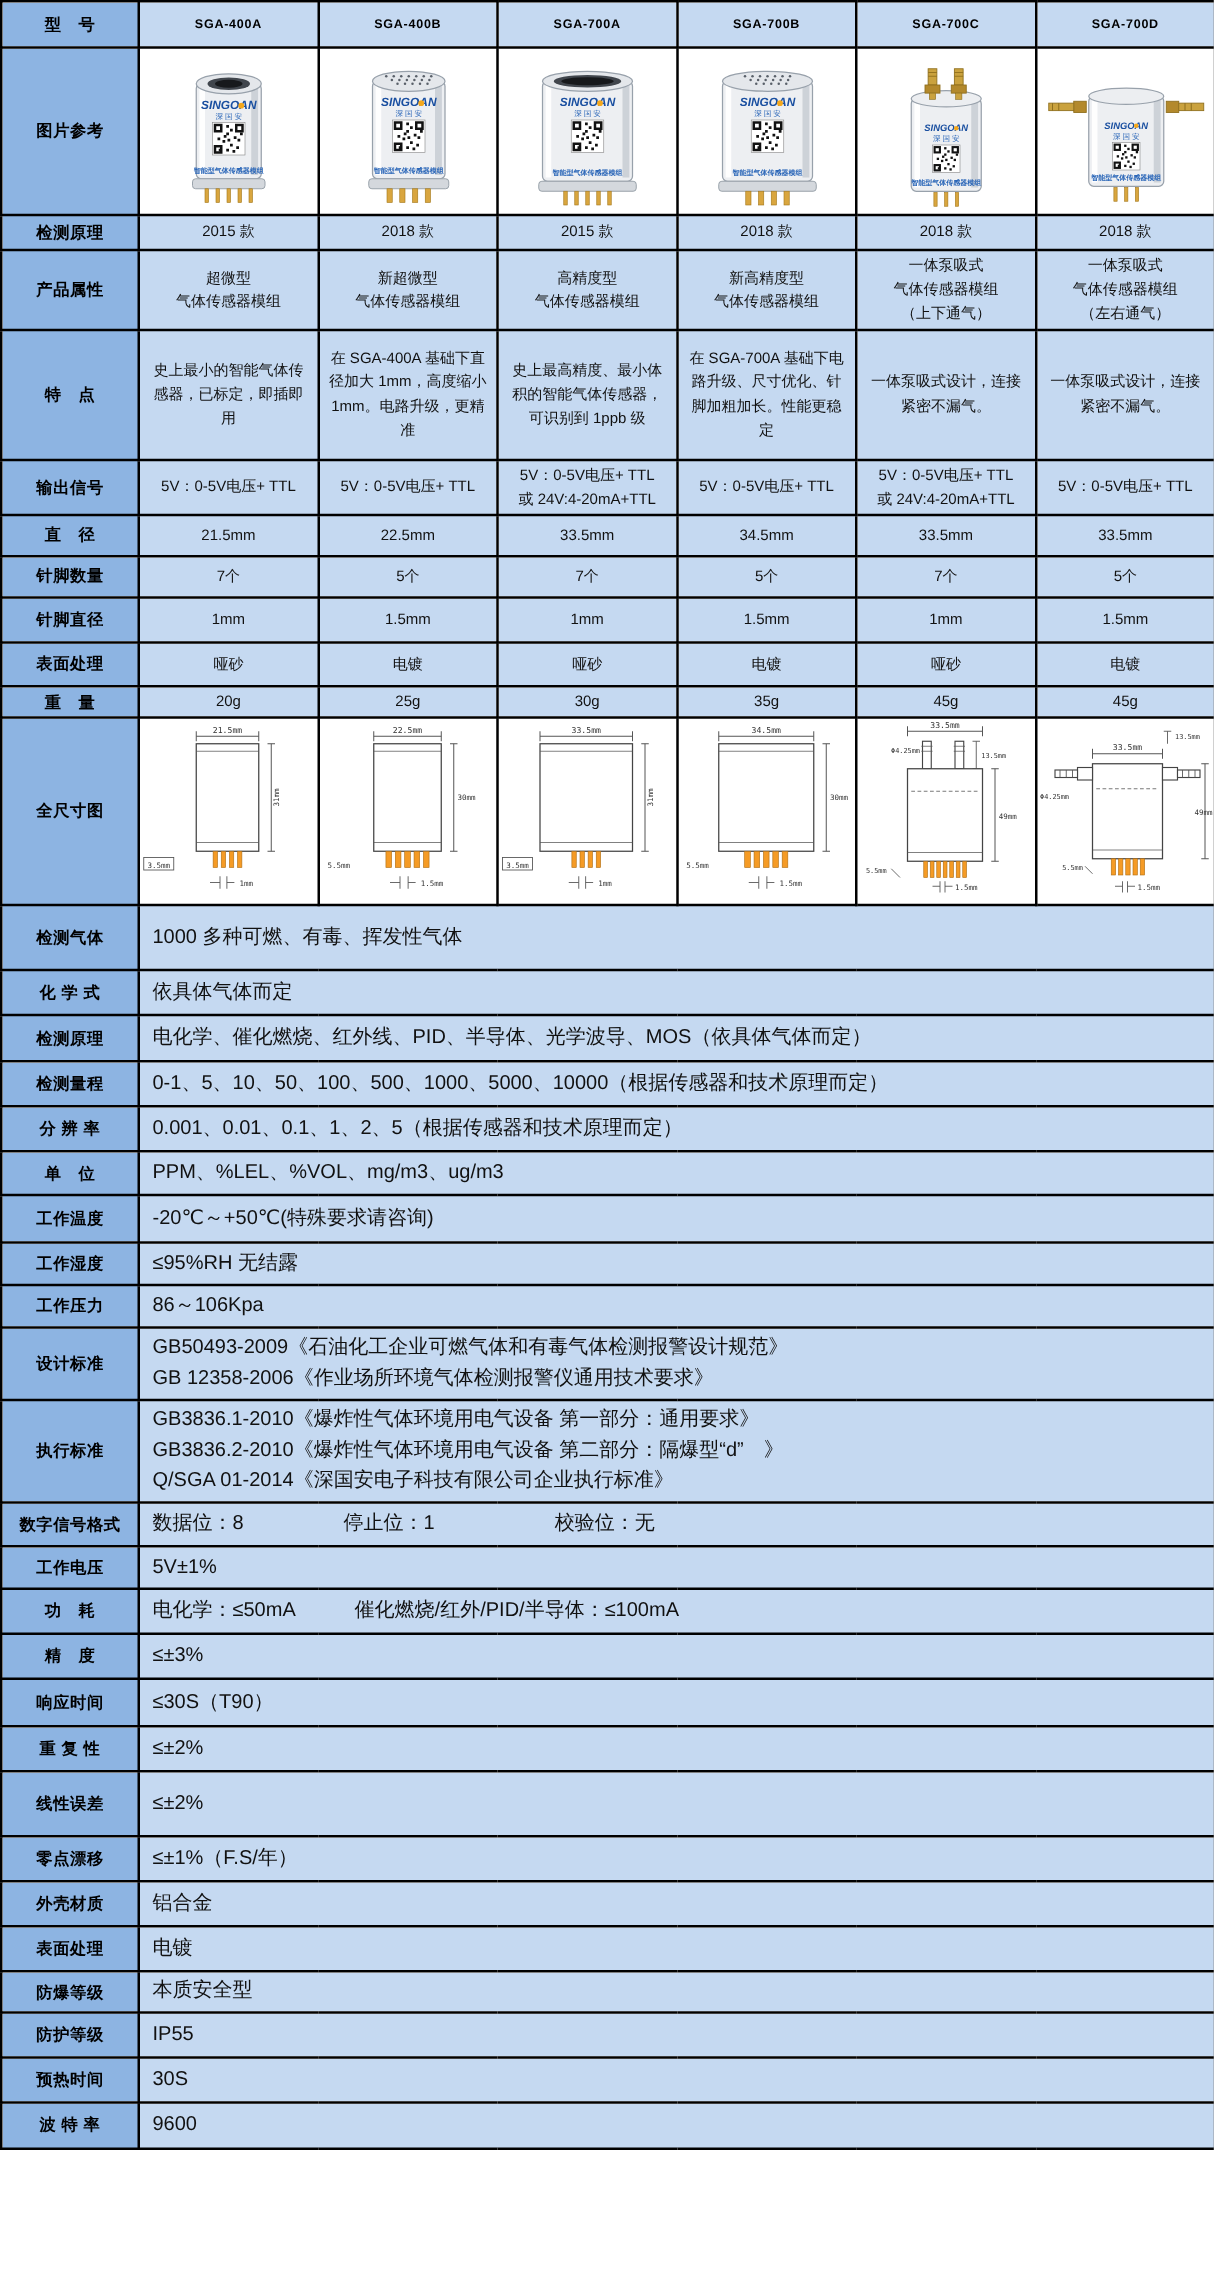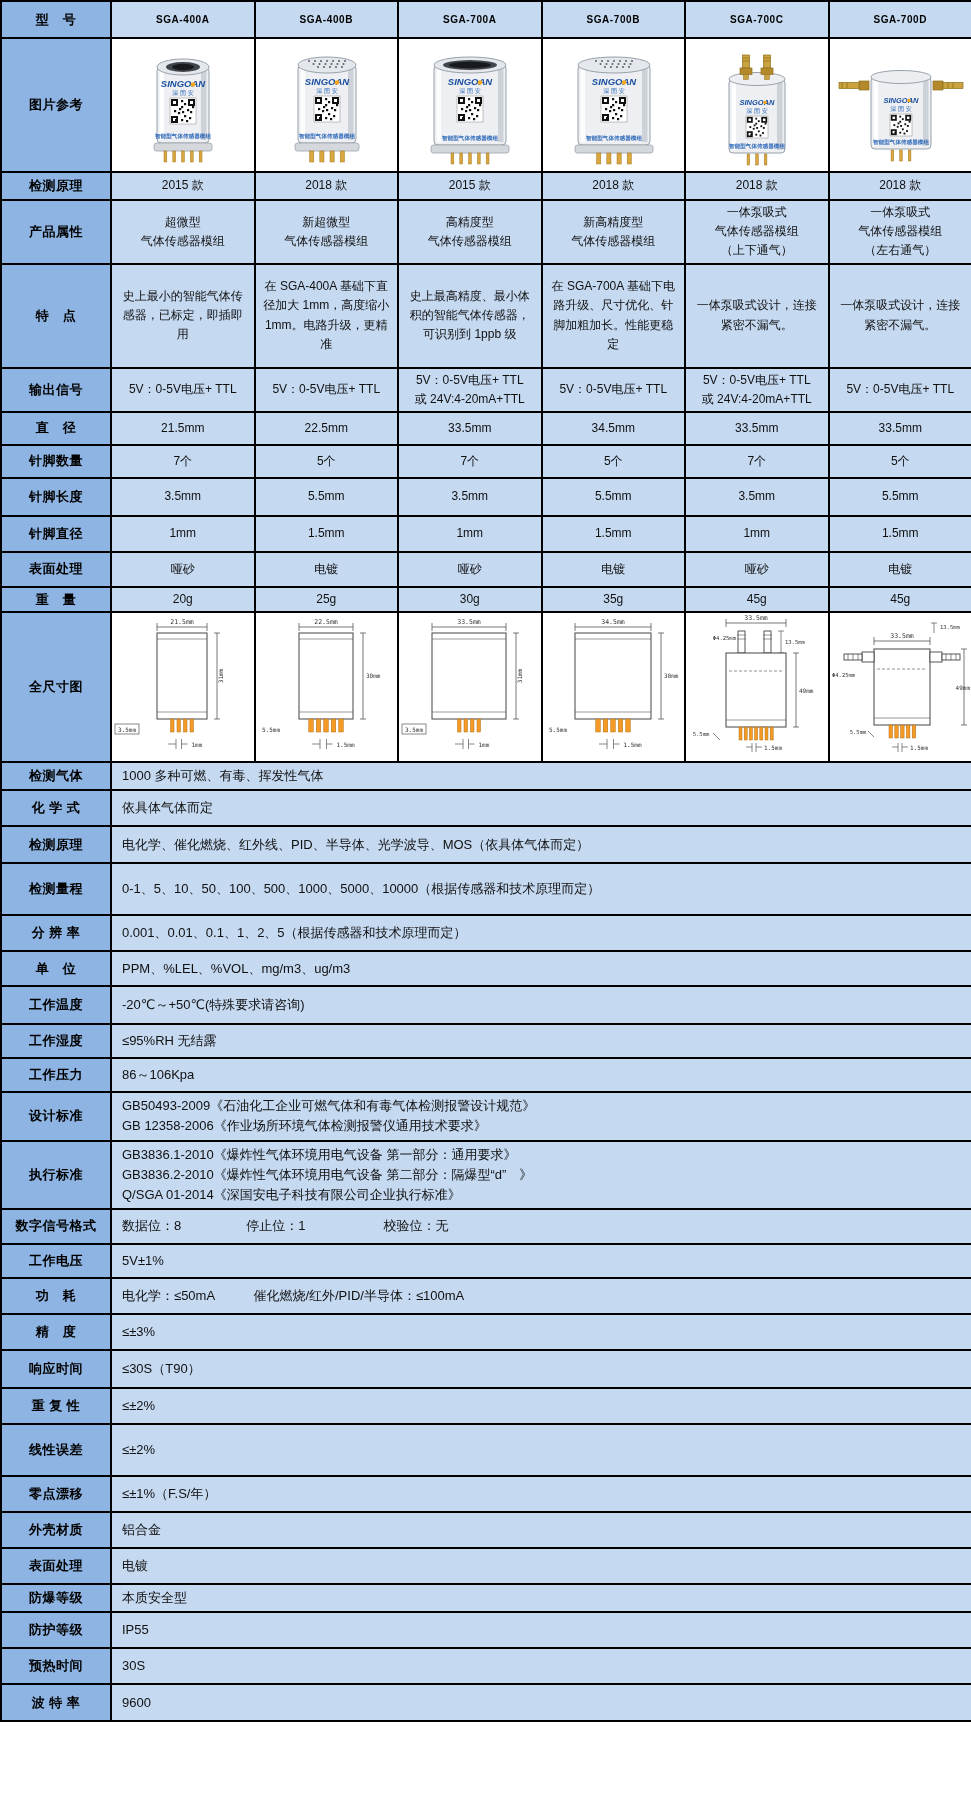--- a/index.html
+++ b/index.html
@@ -6,21 +6,21 @@
   #wrap{width:971px;margin:0;background:#fff;}
   table{border-collapse:collapse;table-layout:fixed;width:971px;
         font-family:"Liberation Sans","DejaVu Sans",sans-serif;}
   td{border:2px solid #000;overflow:hidden;vertical-align:middle;}
   td.lbl{background:#8DB4E2;font-weight:bold;text-align:center;
          font-size:13px;color:#000;padding:2px 3px;letter-spacing:.5px;}
   td.mhead{background:#C5D9F1;font-weight:bold;text-align:center;
            font-size:10px;color:#000;letter-spacing:.6px;}
   td.val{background:#C5D9F1;text-align:center;font-size:12px;color:#111;
          padding:2px 6px;line-height:1.6;white-space:pre-line;}
-  td.wide{background:#C5D9F1;text-align:left;font-size:13px;color:#111;
+  td.wide{background:#C5D9F1;text-align:left;font-size:16px;color:#111;
           padding:3px 10px;line-height:1.55;white-space:pre-wrap;
           font-family:"Liberation Sans","DejaVu Sans",sans-serif;}
   td.imgcell{background:#fff;text-align:center;padding:0;}
   td.imgcell svg{display:block;margin:0 auto;}
 </style>
 </head>
 <body>
 
 <div id="wrap">
   <table id="grid">
@@ -393,29 +393,20 @@
         </tr>
         <tr style="height: 33px;">
           <td class="lbl">针脚数量</td>
           <td class="val">7个</td>
           <td class="val">5个</td>
           <td class="val">7个</td>
           <td class="val">5个</td>
           <td class="val">7个</td>
           <td class="val">5个</td>
         </tr>
-        <tr style="height: 38px;">
-          <td class="lbl">针脚长度</td>
-          <td class="val">3.5mm</td>
-          <td class="val">5.5mm</td>
-          <td class="val">3.5mm</td>
-          <td class="val">5.5mm</td>
-          <td class="val">3.5mm</td>
-          <td class="val">5.5mm</td>
-        </tr>
         <tr style="height: 36px;">
           <td class="lbl">针脚直径</td>
           <td class="val">1mm</td>
           <td class="val">1.5mm</td>
           <td class="val">1mm</td>
           <td class="val">1.5mm</td>
           <td class="val">1mm</td>
           <td class="val">1.5mm</td>
         </tr>
         <tr style="height: 35px;">
@@ -617,33 +608,33 @@
               <text x="28" y="121" text-anchor="middle" font-size="5.5" fill="#333" font-family="DejaVu Sans Mono, monospace">5.5mm</text>
               <line x1="38" y1="118" x2="44" y2="124" stroke="#555" stroke-width="0.7"></line>
               <line x1="62" y1="134" x2="68" y2="134" stroke="#555" stroke-width="0.7"></line>
               <line x1="68" y1="130" x2="68" y2="139" stroke="#555" stroke-width="0.7"></line>
               <line x1="72" y1="130" x2="72" y2="139" stroke="#555" stroke-width="0.7"></line>
               <line x1="72" y1="134" x2="78" y2="134" stroke="#555" stroke-width="0.7"></line>
               <text x="80" y="137" text-anchor="start" font-size="6" fill="#333" font-family="DejaVu Sans Mono, monospace">1.5mm</text>
             </svg>
           </td>
         </tr>
-        <tr style="height: 28px; padding-left: 20px;">
+        <tr style="height: 52px; padding-left: 20px;">
           <td class="lbl">检测气体</td>
           <td class="wide" colspan="6">1000 多种可燃、有毒、挥发性气体</td>
         </tr>
         <tr style="height: 36px;">
           <td class="lbl">化 学 式</td>
           <td class="wide" colspan="6">依具体气体而定</td>
         </tr>
         <tr style="height: 37px;">
           <td class="lbl">检测原理</td>
           <td class="wide" colspan="6">电化学、催化燃烧、红外线、PID、半导体、光学波导、MOS（依具体气体而定）</td>
         </tr>
-        <tr style="height: 52px;">
+        <tr style="height: 36px;">
           <td class="lbl">检测量程</td>
           <td class="wide" colspan="6">0-1、5、10、50、100、500、1000、5000、10000（根据传感器和技术原理而定）</td>
         </tr>
         <tr style="height: 36px;">
           <td class="lbl">分 辨 率</td>
           <td class="wide" colspan="6">0.001、0.01、0.1、1、2、5（根据传感器和技术原理而定）</td>
         </tr>
         <tr style="height: 35px;">
           <td class="lbl">单　位</td>
           <td class="wide" colspan="6">PPM、%LEL、%VOL、mg/m3、ug/m3</td>

